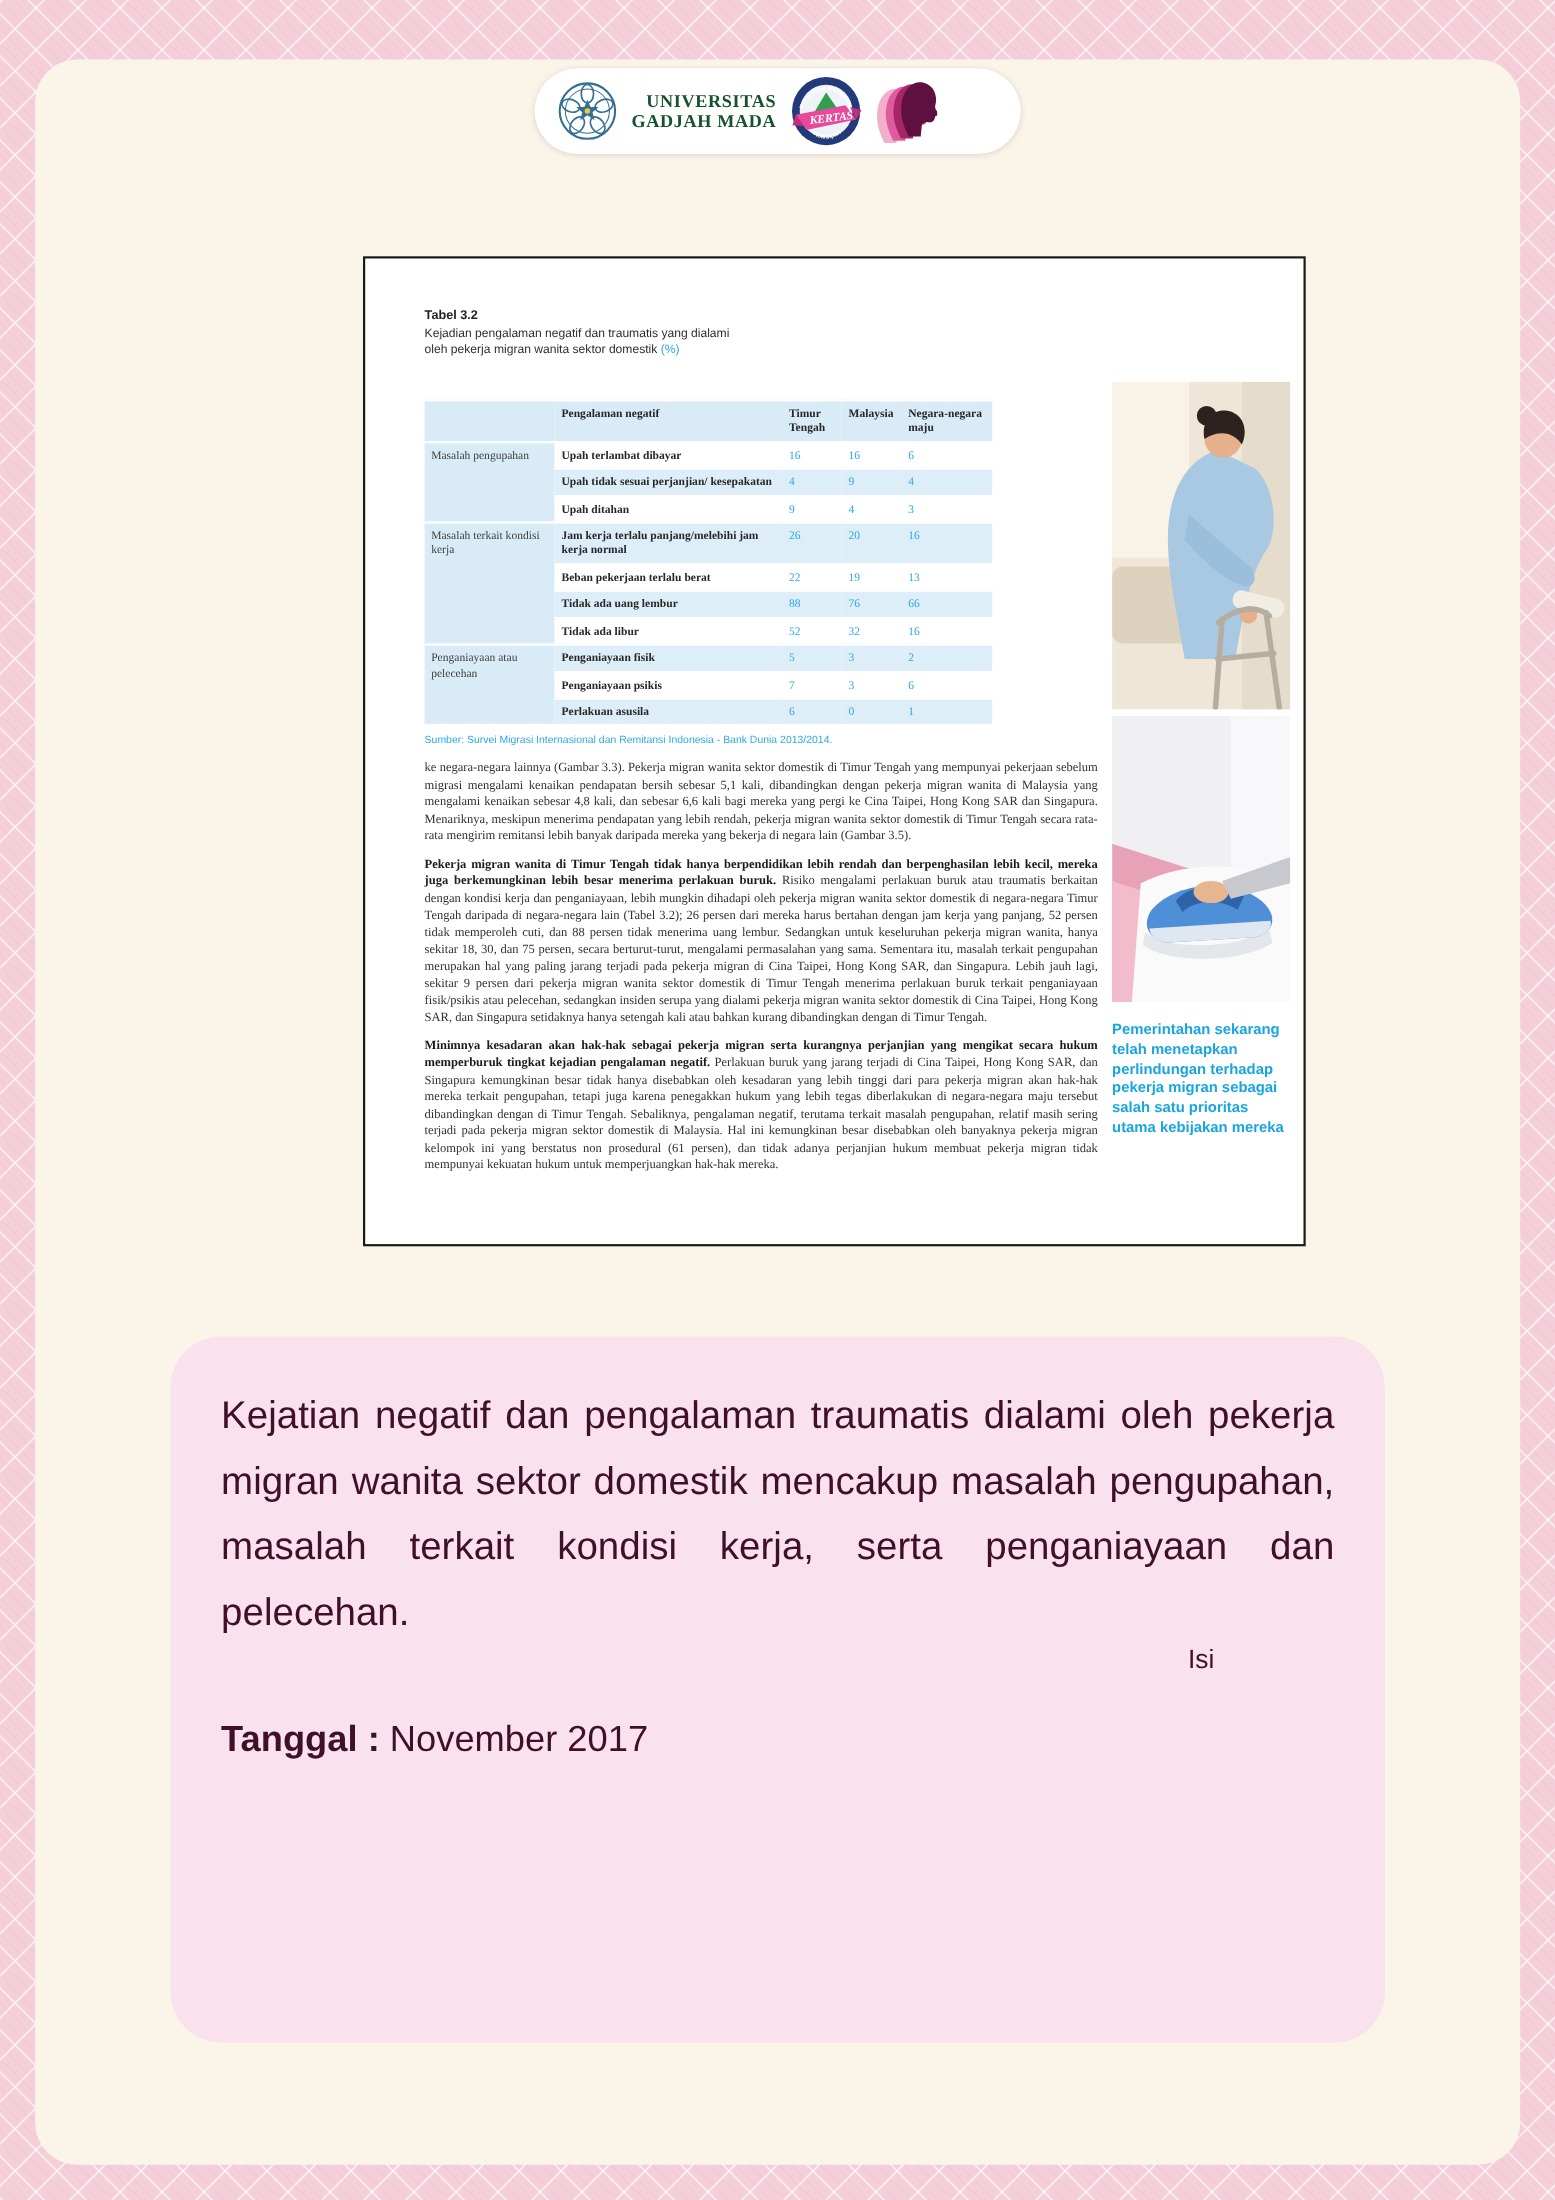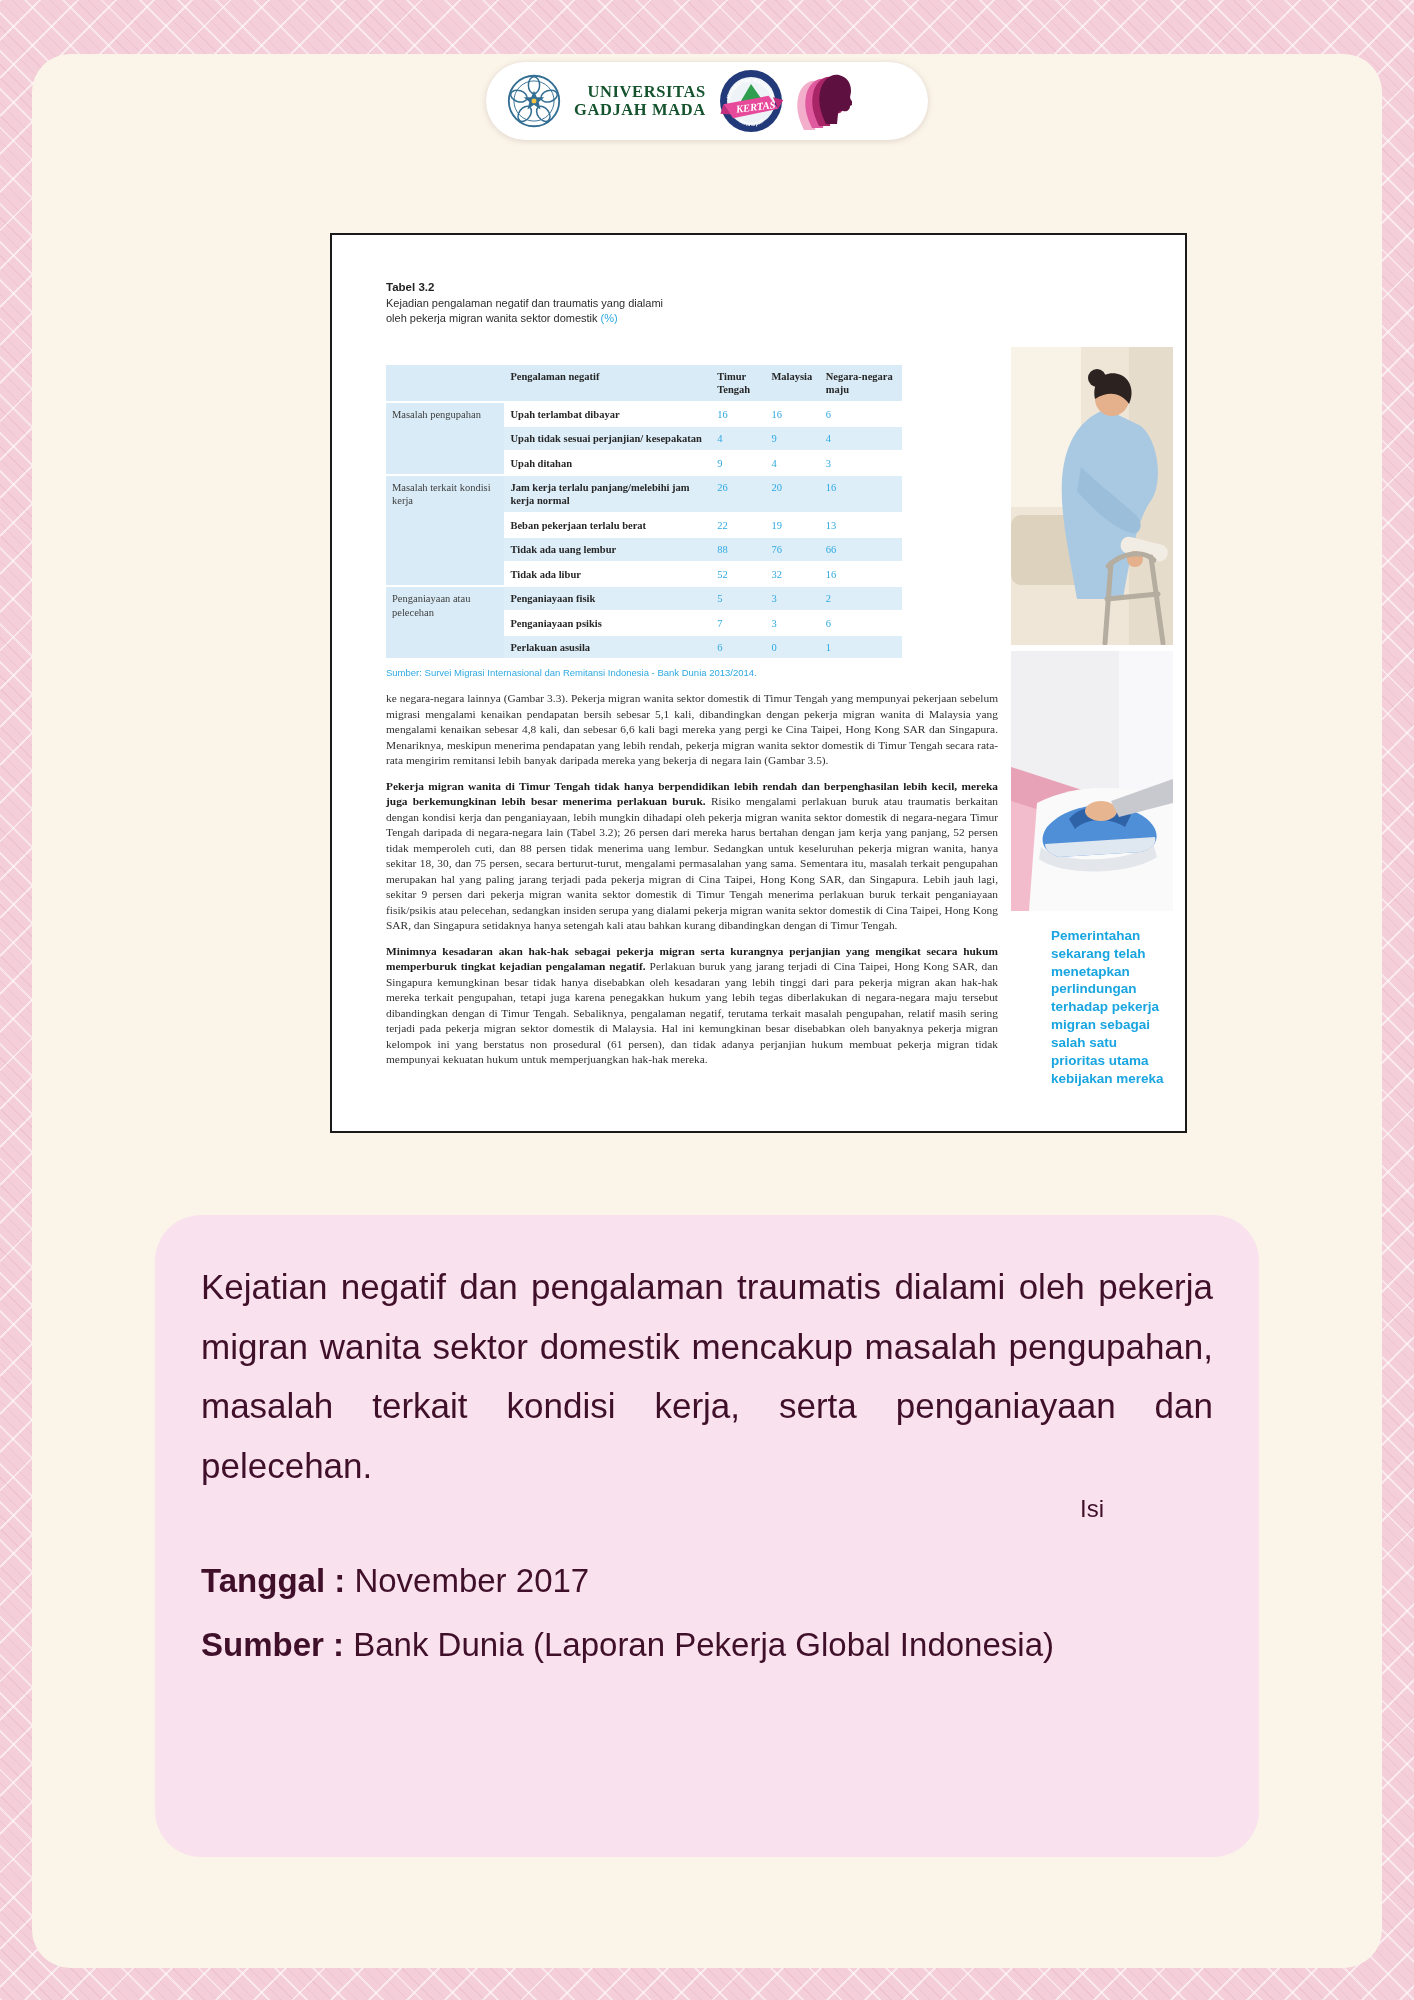--- a/index.html
+++ b/index.html
@@ -47,21 +47,21 @@
   td.lbl { font-weight:700; color:#272727; width:206px; }
   td.num { color:#2fa9e1; font-weight:500; width:54px; }
   td.num3 { width:82px; }
   tbody tr.alt td.lbl, tbody tr.alt td.num { background:#ddeef9; }
   .src { margin-top:9px; font-size:9.5px; color:#2fa9e1; }
   .paras { margin-top:13px; font-family:"Liberation Serif", serif; font-size:11.4px;
     line-height:1.36; color:#313131; text-align:justify; padding-right:2px; }
   .paras p { margin:0 0 10px 0; }
   .paras b { color:#1c1c1c; }
   .photo { display:block; }
-  .quote { margin-top:16px; font-size:13.5px; font-weight:700; line-height:1.32; color:#19a5e0;margin-left:40px; }
+  .quote { margin-top:16px; font-size:13.5px; font-weight:700; line-height:1.32; color:#19a5e0; }
   
   .pink-card {
     position:absolute; left:155px; top:1215px; width:1104px; height:642px;
     background:#f9e2ee; border-radius:46px; color:#40102a;
   }
   .pc-title { margin-top:62px; text-align:center; font-size:36px; font-weight:700; color:#47112b; }
   .pc-body { margin:42px 46px 0 46px; font-size:35px; line-height:1.7; text-align:justify; }
   .pc-isi { margin-top:0px; text-align:right; padding-right:155px; font-size:24px; font-weight:400; }
   .pc-meta { margin:26px 46px 0 46px; font-size:33px; line-height:1.95; }
   .pc-meta b { font-weight:700; }
@@ -253,19 +253,15 @@
   </div>
 
   <div class="pink-card">
     <div class="pc-body">Kejatian negatif dan pengalaman traumatis dialami oleh pekerja migran wanita sektor domestik mencakup masalah pengupahan, masalah terkait kondisi kerja, serta penganiayaan dan pelecehan.</div>
     <div class="pc-isi">Isi</div>
     <div class="pc-meta">
       <div>
         <b>Tanggal :</b>
         <span>November 2017</span>
       </div>
-      <div>
-        <b>Sumber :</b>
-        <span>Bank Dunia (Laporan Pekerja Global Indonesia)</span>
-      </div>
     </div>
   </div>
 </div>
 
 </body></html>

